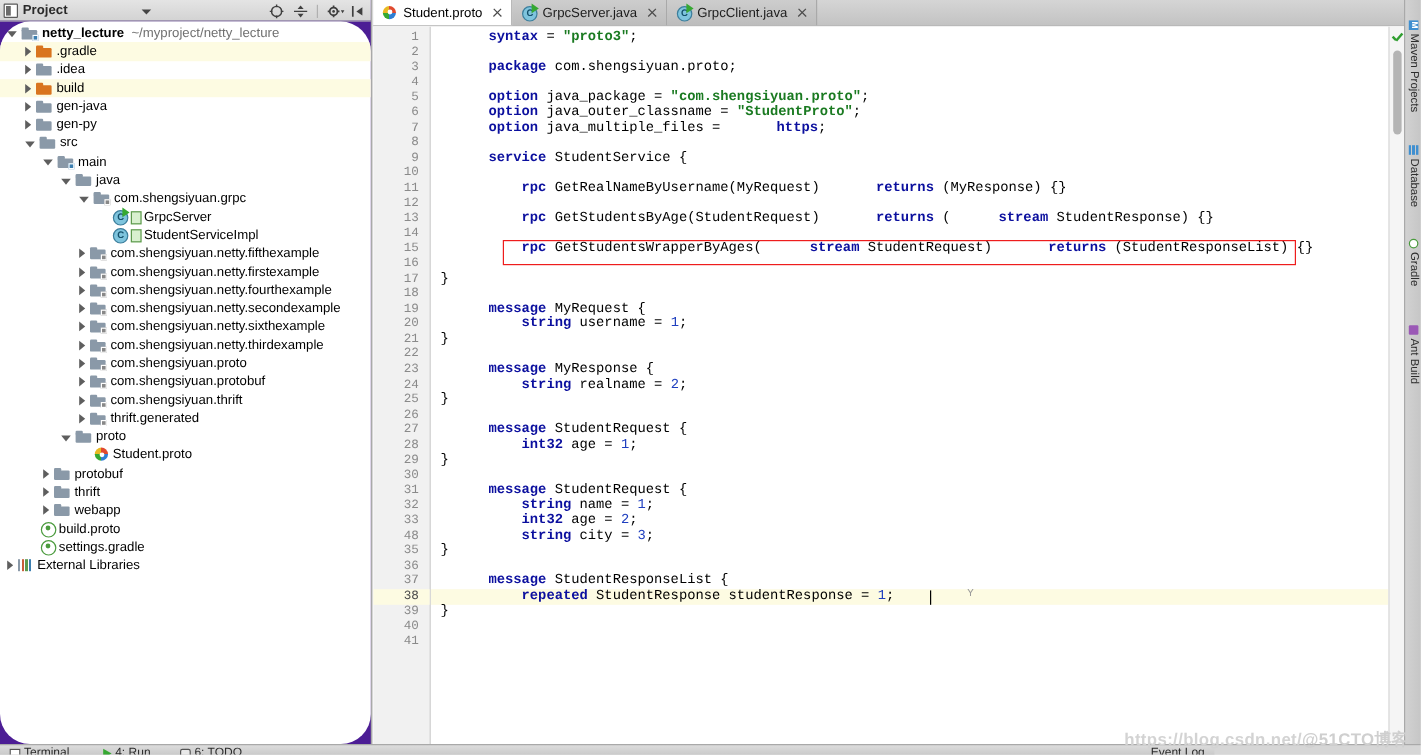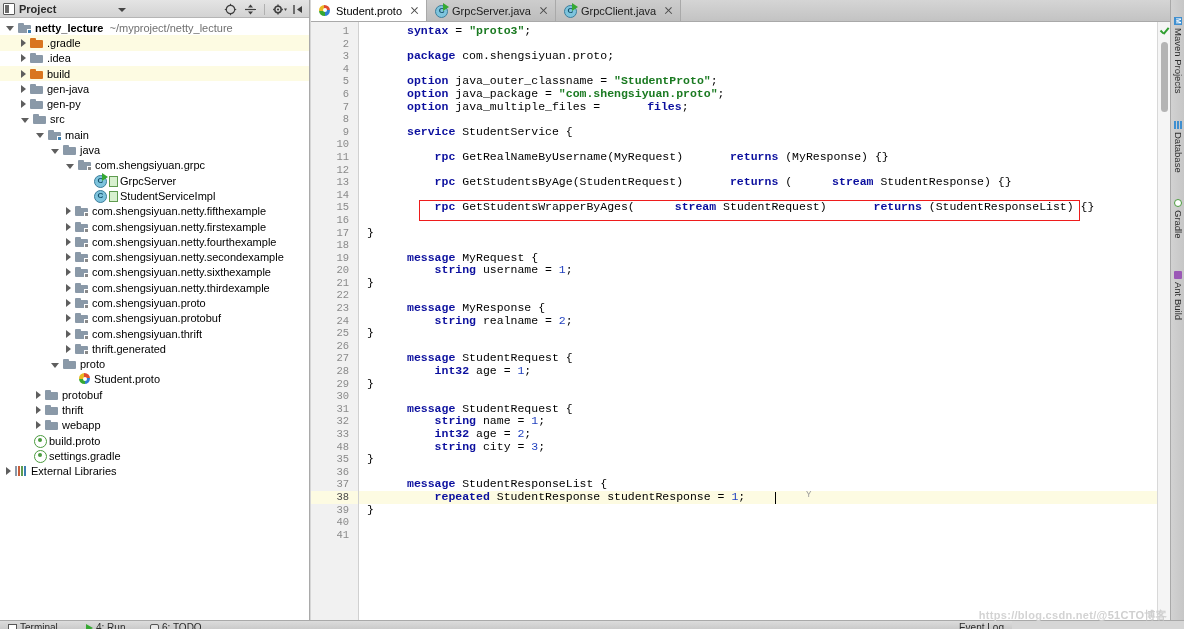--- a/index.html
+++ b/index.html
@@ -37,21 +37,21 @@
   }
   .hdr-caret {
     position:absolute; left: 118px; top: 8px;
     width:0;height:0;border-left:4px solid transparent;border-right:4px solid transparent;
     border-top:4px solid #454545;
   }
   .hdr-tools { position:absolute; right: 4px; top:0; height:18px; display:flex; align-items:center; gap:7px; }
   .hdr-tools .ti { width: 13px; height: 13px; position: relative; cursor: default; }
   .sep-v { width:1px; height:11px; background:#b0b0b0; }
 
-  .tree { flex: 1; overflow: hidden; padding-top: 2px; position: relative; background:#fff; }
+  .tree { flex: 1; overflow: hidden; padding-top: 2px; position: relative; background:#fff;border-radius:25px; }
   .row {
     height: 15.3px; display: flex; align-items: center;
     white-space: nowrap; font-size: 11px; color: #000; padding-right: 4px;
   }
   .row.sel { background: #a8a8a8; }
   .row.hl { background: #fdfbe2; }
   .arrow {
     width: 0; height: 0; flex: none; margin-right: 4px;
     border-top: 4px solid transparent; border-bottom: 4px solid transparent;
     border-left: 5px solid #5e5e5e;
@@ -249,21 +249,21 @@
   .bb-ic { width:9px;height:8px; flex:none; }
   .bb-ic.term { border:1px solid #555; background:#fff; }
   .bb-ic.run  { width:0;height:0;border-top:4px solid transparent;border-bottom:4px solid transparent;border-left:7px solid #36a832; }
   .bb-ic.todo { border:1px solid #555; border-radius:2px; background:#e9e9e9; }
   .bb-right { position:absolute; right:8px; top:1px; font-size:10px; color:#2b2b2b; }
   
   #bottom-divider {
     position:absolute; left:0; top:620px; width:1184px; height:1px; background:#a9a9a9;
   }
   #watermark {
-    position:absolute; right:17px; top:608px; font-size:11px; color:#d3d3d3;
+    position:absolute; right:10px; top:608px; font-size:14px; color:#d3d3d3;
     font-family:"Liberation Sans",sans-serif; letter-spacing:0.3px; z-index:9;
     white-space:nowrap; font-weight:bold;
   }
   #watermark .w2 { color:#cfcfcf; }
 </style>
 </head>
 <body>
 
 <div id="app">
 
@@ -596,23 +596,23 @@
           <div class="gl">41</div>
         </div>
       <div id="code">
         <div id="redbox" style="top: 177.9px; border-color: rgb(238, 28, 28);"></div>
         <div id="caret" style="top: 469.7px;"></div>
         <div id="lambda-hint" style="top: 468.2px;">Υ</div>
       <div class="cl"><span class="kw">syntax</span><span class="pl"> = </span><span class="str">"proto3"</span><span class="pl">;</span></div>
           <div class="cl">&nbsp;</div>
           <div class="cl"><span class="kw">package</span><span class="pl"> com.shengsiyuan.proto;</span></div>
           <div class="cl">&nbsp;</div>
+          <div class="cl"><span class="kw">option</span><span class="pl"> java_package = </span><span class="str">"com.shengsiyuan.proto"</span><span class="pl">;</span></div>
           <div class="cl"><span class="kw">option</span><span class="pl"> java_outer_classname = </span><span class="str">"StudentProto"</span><span class="pl">;</span></div>
-          <div class="cl"><span class="kw">option</span><span class="pl"> java_package = </span><span class="str">"com.shengsiyuan.proto"</span><span class="pl">;</span></div>
-          <div class="cl"><span class="kw">option</span><span class="pl"> java_multiple_files = </span><span class="kw">files</span><span class="pl">;</span></div>
+          <div class="cl"><span class="kw">option</span><span class="pl"> java_multiple_files = </span><span class="kw">https</span><span class="pl">;</span></div>
           <div class="cl">&nbsp;</div>
           <div class="cl"><span class="kw">service</span><span class="pl"> StudentService {</span></div>
           <div class="cl">&nbsp;</div>
           <div class="cl"><span class="pl">    </span><span class="kw">rpc</span><span class="pl"> GetRealNameByUsername(MyRequest) </span><span class="kw">returns</span><span class="pl"> (MyResponse) {}</span></div>
           <div class="cl">&nbsp;</div>
           <div class="cl"><span class="pl">    </span><span class="kw">rpc</span><span class="pl"> GetStudentsByAge(StudentRequest) </span><span class="kw">returns</span><span class="pl"> (</span><span class="kw">stream</span><span class="pl"> StudentResponse) {}</span></div>
           <div class="cl">&nbsp;</div>
           <div class="cl"><span class="pl">    </span><span class="kw">rpc</span><span class="pl"> GetStudentsWrapperByAges(</span><span class="kw">stream</span><span class="pl"> StudentRequest) </span><span class="kw">returns</span><span class="pl"> (StudentResponseList) {}</span></div>
           <div class="cl">&nbsp;</div>
           <div class="cl"><span class="pl">}</span></div>

